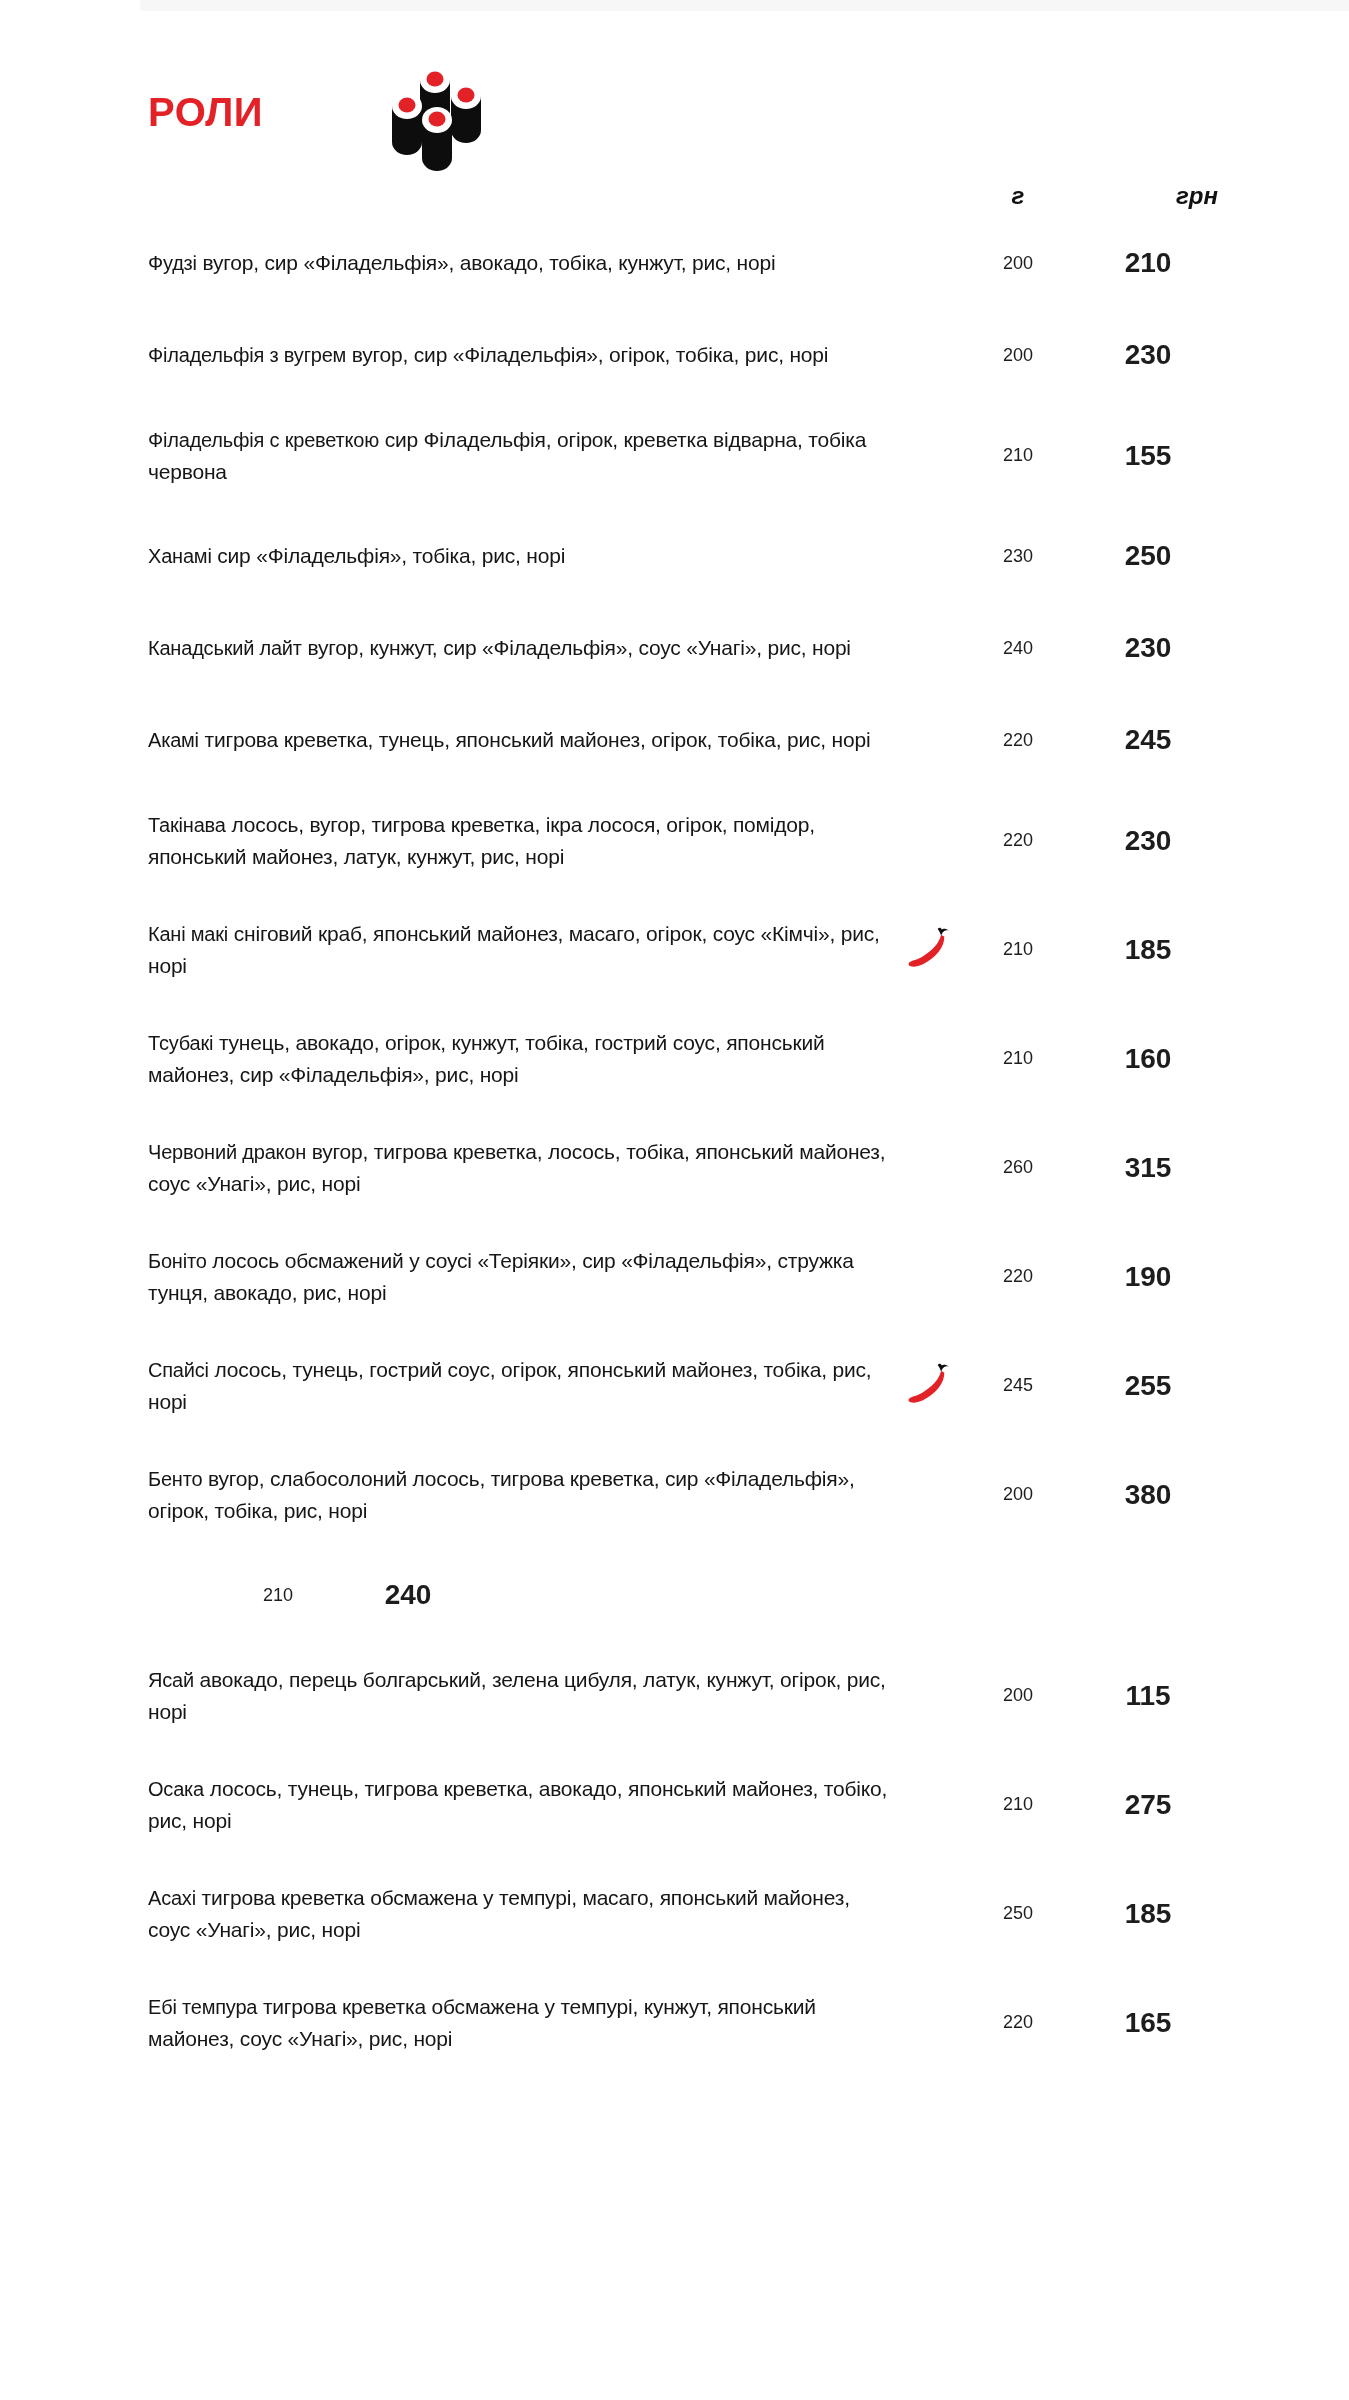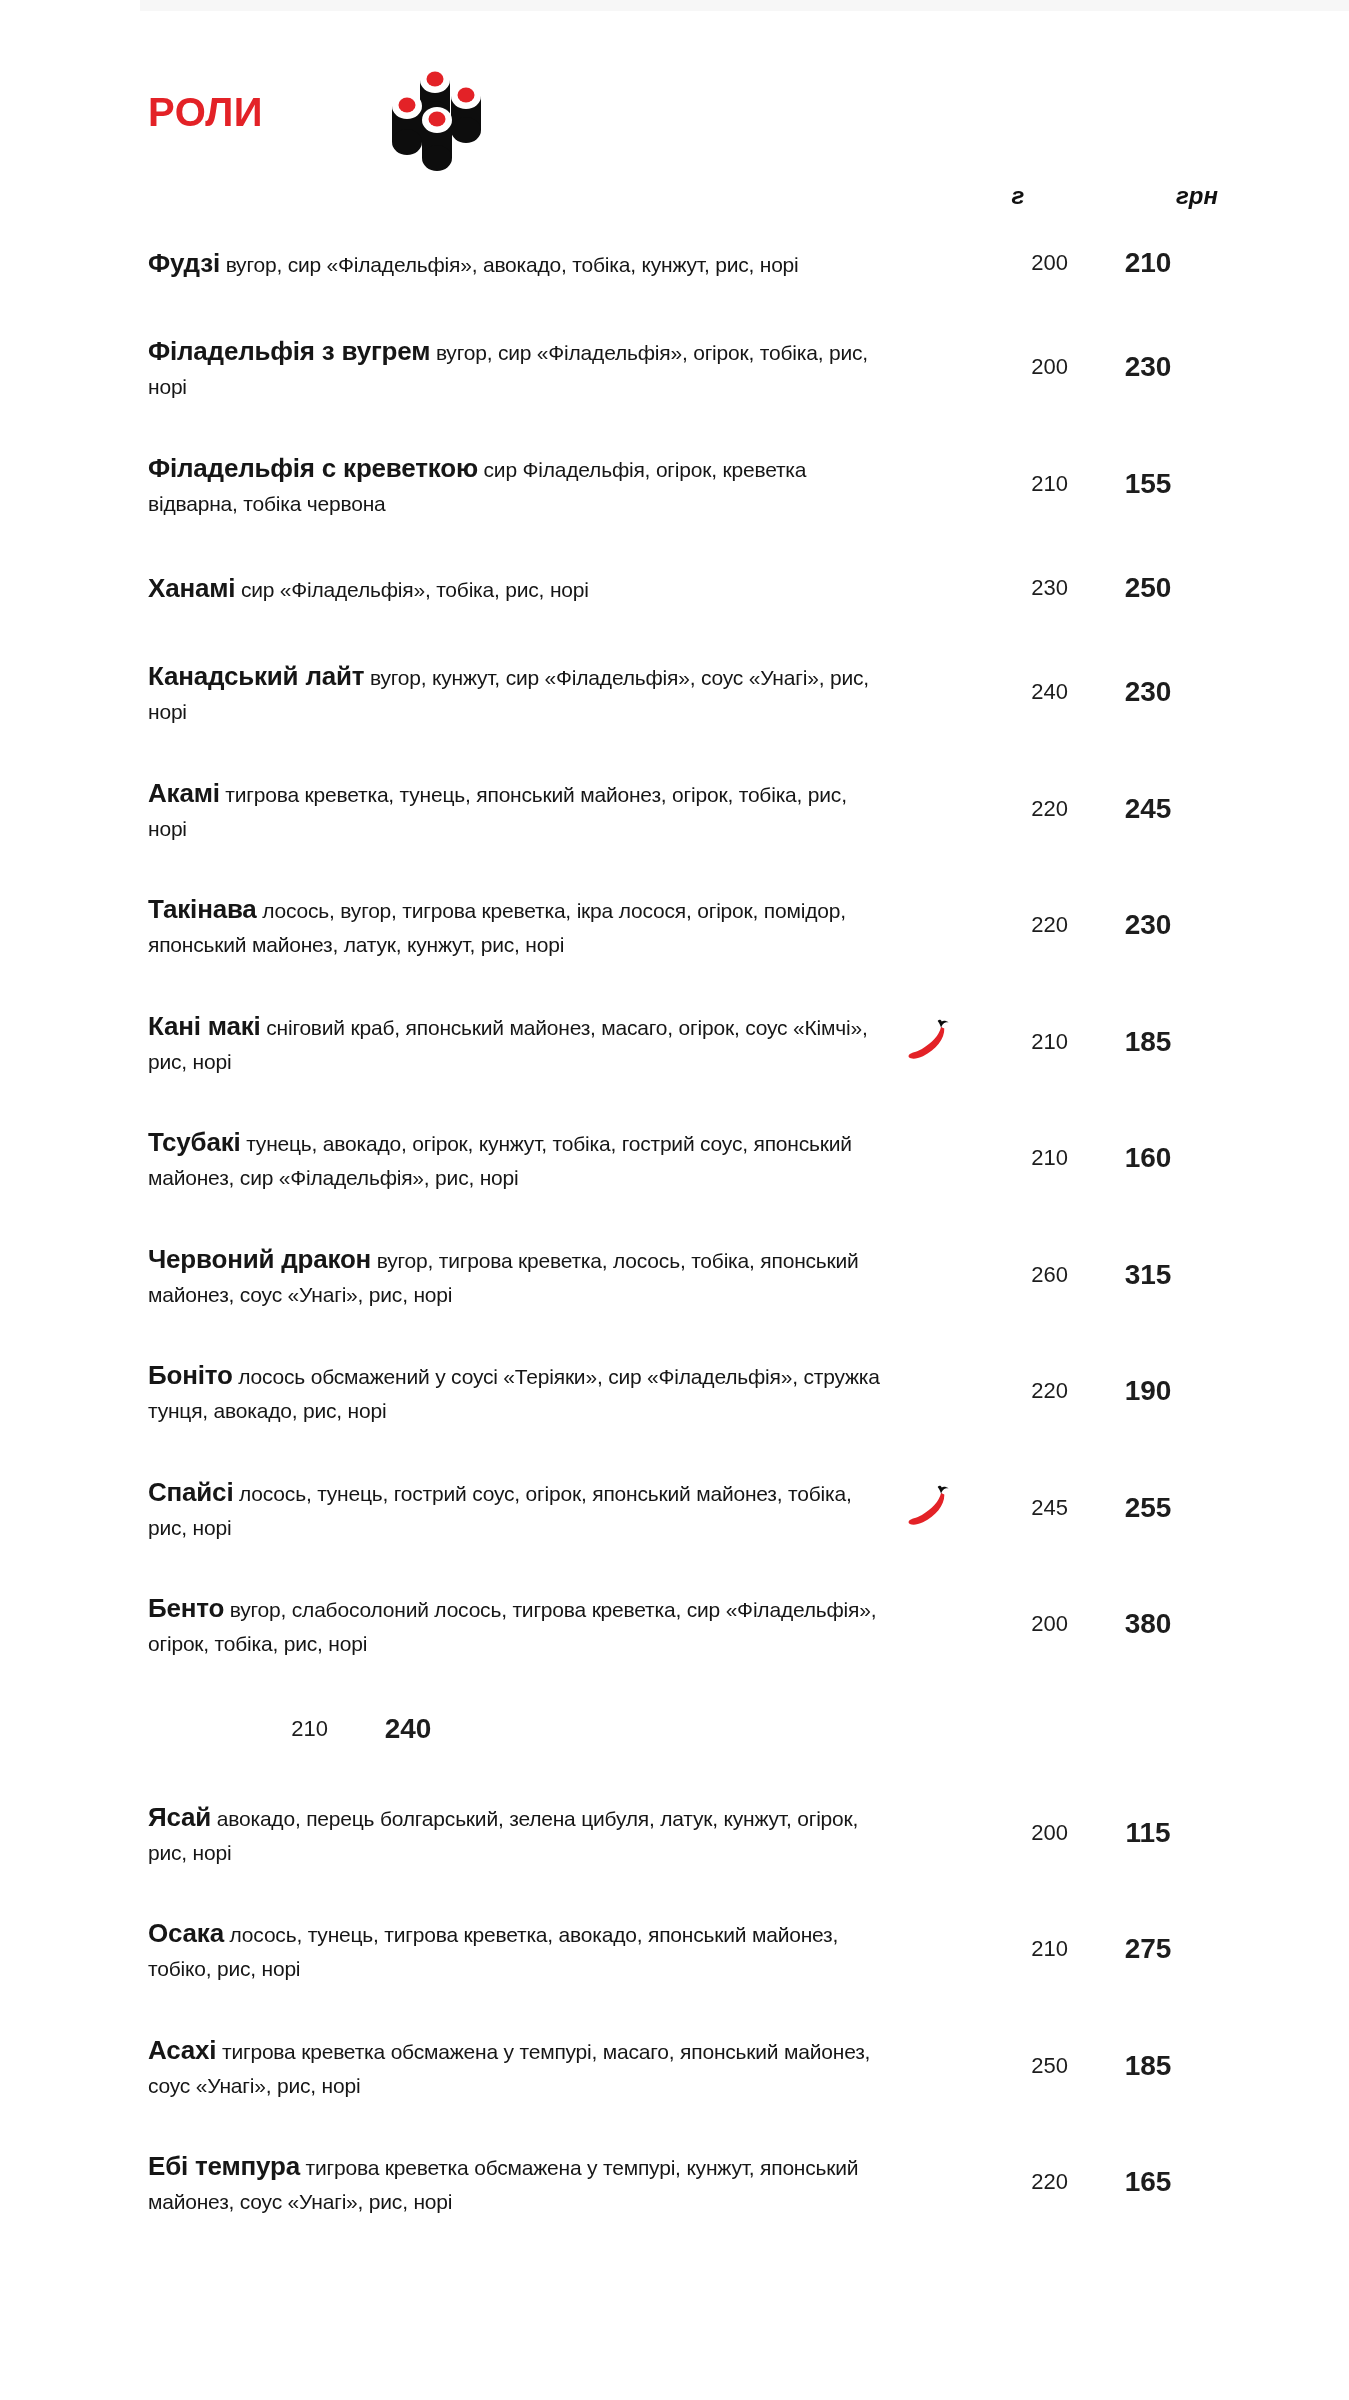--- a/index.html
+++ b/index.html
@@ -31,24 +31,24 @@
   .col-weight { width:100px; text-align:center; }
   .col-price  { width:140px; text-align:right; margin-left:10px; }
 
   
   .menu-list { margin-top:30px; }
   .row { display:flex; align-items:center; margin-bottom:46px; }
   .item-text {
     width:740px; font-size:21px; line-height:1.5;
     letter-spacing:-0.2px; color:#161616;
   }
-  .item-name { font-weight:bold; font-size:26px; letter-spacing:-0.2px; }
+  .item-name { font-weight:normal; font-size:20px; letter-spacing:-0.2px; }
   .spicy-cell { width:80px; display:flex; justify-content:center; align-items:center; }
   .chili { transform:rotate(-8deg); }
-  .weight-cell { width:100px; text-align:right; font-size:22px; }
+  .weight-cell { width:100px; text-align:center; font-size:18px; }
   .price-cell  { width:140px; text-align:center; font-size:28px; font-weight:bold; margin-left:10px; }
 </style>
 </head>
 <body>
 
 <div class="top-strip"></div>
 
 <div class="page">
 
   <div class="header-row">

